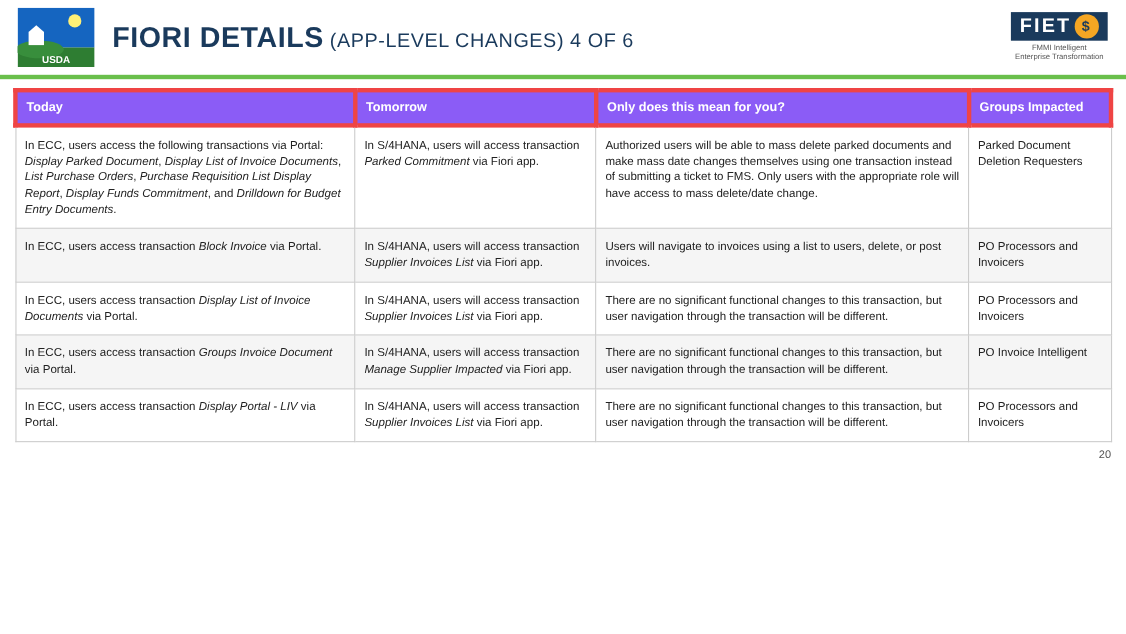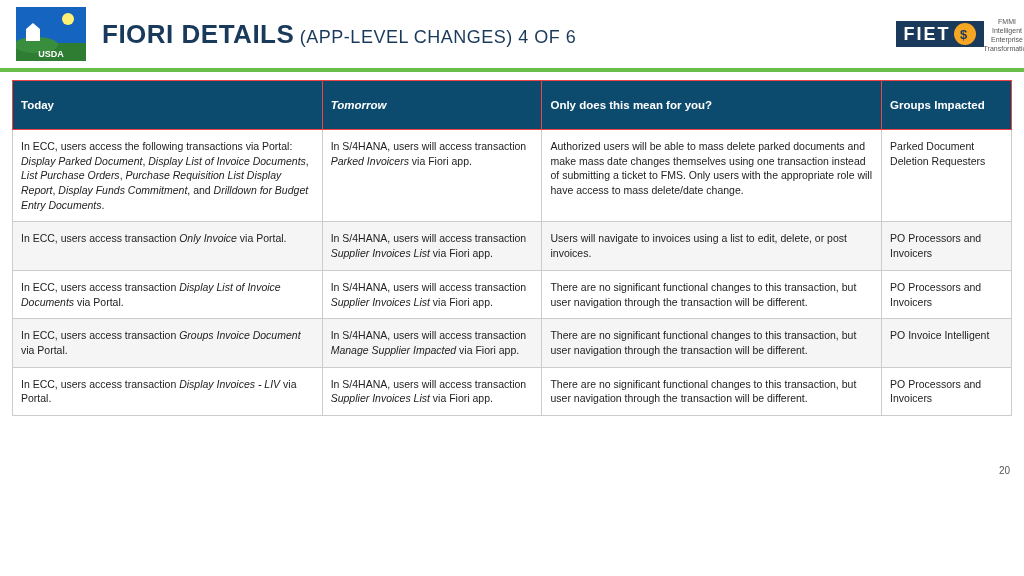--- a/index.html
+++ b/index.html
@@ -37,21 +37,21 @@
     .header-title span.subtitle {
       font-size: 18px;
       font-weight: 400;
       color: #1a3a5c;
     }
     .fiet-logo {
       width: 90px;
       height: 54px;
       flex-shrink: 0;
       display: flex;
-      flex-direction: row;
+      flex-direction: column;
       align-items: center;
       justify-content: center;
     }
     .fiet-box {
       background: #1a3a5c;
       color: #fff;
       font-size: 18px;
       font-weight: 900;
       padding: 2px 8px;
       letter-spacing: 2px;
@@ -85,27 +85,27 @@
     }
 
     table {
       width: 100%;
       border-collapse: collapse;
       font-size: 10.5px;
     }
 
     
     thead tr th {
-      background: #0c4a6e;
+      background: #8b5cf6;
       color: #fff;
       font-weight: 700;
-      padding: 18px 8px;
+      padding: 8px 8px;
       text-align: left;
       vertical-align: middle;
-      border: 1px solid #ef4444;
+      border: 4px solid #ef4444;
       font-size: 11.5px;
     }
 
     
     tbody tr td {
       padding: 9px 8px;
       vertical-align: top;
       border: 1px solid #ccc;
       line-height: 1.4;
       color: #222;
@@ -113,33 +113,32 @@
     }
 
     tbody tr:nth-child(odd) td {
       background: #fff;
     }
     tbody tr:nth-child(even) td {
       background: #f5f5f5;
     }
 
     .col-today { width: 31%; }
-    .col-tomorrow { width: 22%; font-style: italic; }
+    .col-tomorrow { width: 22%; }
     .col-meaning { width: 34%; }
     .col-groups { width: 13%; }
 
     em { font-style: italic; }
 
     .page-num {
       text-align: right;
       padding-right: 14px;
       font-size: 10px;
       color: #555;
       padding-top: 2px;
-      margin-top: 43px;
     }
 
     
   </style>
 </head>
 <body>
 
 <div class="header">
 
   <svg class="usda-logo" viewBox="0 0 70 54" xmlns="http://www.w3.org/2000/svg">
@@ -183,48 +182,48 @@
         <th class="col-today">Today</th>
         <th class="col-tomorrow">Tomorrow</th>
         <th class="col-meaning">Only does this mean for you?</th>
         <th class="col-groups">Groups Impacted</th>
       </tr>
     </thead>
     <tbody>
 
       <tr>
         <td>In ECC, users access the following transactions via Portal: <em>Display Parked Document</em>, <em>Display List of Invoice Documents</em>, <em>List Purchase Orders</em>, <em>Purchase Requisition List Display Report</em>, <em>Display Funds Commitment</em>, and <em>Drilldown for Budget Entry Documents</em>.</td>
-        <td>In S/4HANA, users will access transaction <em>Parked Invoicers</em> via Fiori app.</td>
+        <td>In S/4HANA, users will access transaction <em>Parked Commitment</em> via Fiori app.</td>
         <td>Authorized users will be able to mass delete parked documents and make mass date changes themselves using one transaction instead of submitting a ticket to FMS. Only users with the appropriate role will have access to mass delete/date change.</td>
         <td>Parked Document Deletion Requesters</td>
       </tr>
 
       <tr>
-        <td>In ECC, users access transaction <em>Only Invoice</em> via Portal.</td>
+        <td>In ECC, users access transaction <em>Block Invoice</em> via Portal.</td>
         <td>In S/4HANA, users will access transaction <em>Supplier Invoices List</em> via Fiori app.</td>
-        <td>Users will navigate to invoices using a list to edit, delete, or post invoices.</td>
+        <td>Users will navigate to invoices using a list to users, delete, or post invoices.</td>
         <td>PO Processors and Invoicers</td>
       </tr>
 
       <tr>
         <td>In ECC, users access transaction <em>Display List of Invoice Documents</em> via Portal.</td>
         <td>In S/4HANA, users will access transaction <em>Supplier Invoices List</em> via Fiori app.</td>
         <td>There are no significant functional changes to this transaction, but user navigation through the transaction will be different.</td>
         <td>PO Processors and Invoicers</td>
       </tr>
 
       <tr>
         <td>In ECC, users access transaction <em>Groups Invoice Document</em> via Portal.</td>
         <td>In S/4HANA, users will access transaction <em>Manage Supplier Impacted</em> via Fiori app.</td>
         <td>There are no significant functional changes to this transaction, but user navigation through the transaction will be different.</td>
         <td>PO Invoice Intelligent</td>
       </tr>
 
       <tr>
-        <td>In ECC, users access transaction <em>Display Invoices - LIV</em> via Portal.</td>
+        <td>In ECC, users access transaction <em>Display Portal - LIV</em> via Portal.</td>
         <td>In S/4HANA, users will access transaction <em>Supplier Invoices List</em> via Fiori app.</td>
         <td>There are no significant functional changes to this transaction, but user navigation through the transaction will be different.</td>
         <td>PO Processors and Invoicers</td>
       </tr>
     </tbody>
   </table>
 </div>
 
 <div class="page-num">20</div>
 

